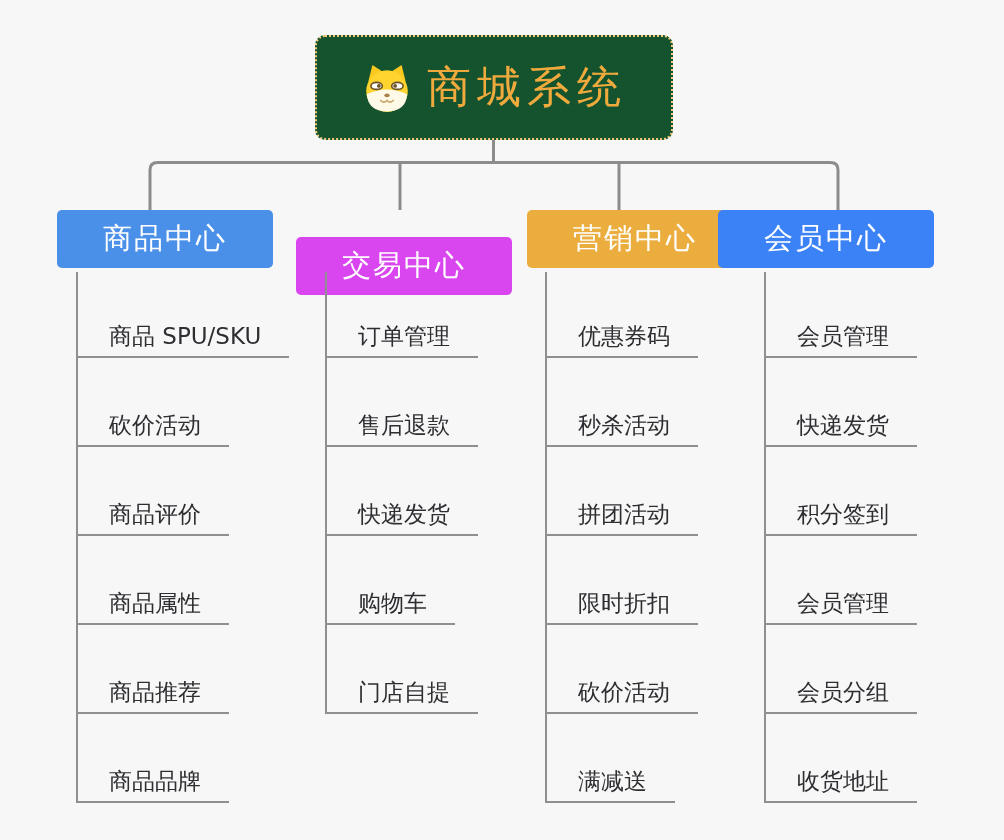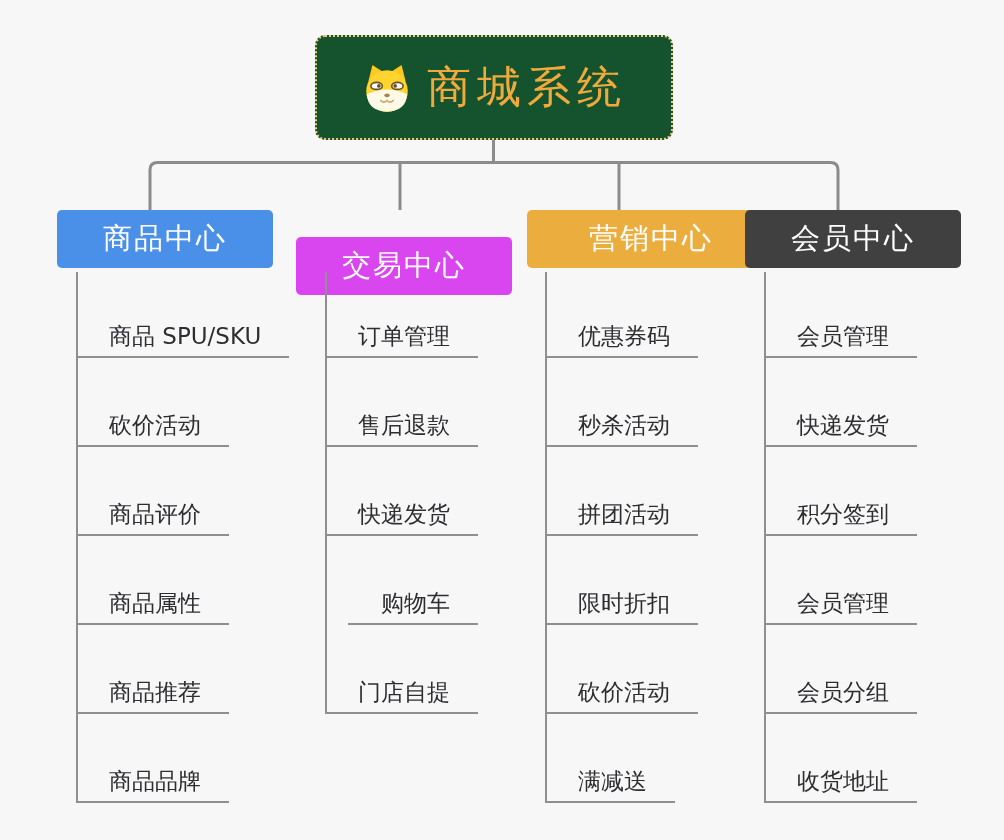--- a/index.html
+++ b/index.html
@@ -18,39 +18,39 @@
   .dog-icon{width:52px;height:50px;flex:0 0 auto;}
 
   
   .branch-node{
     position:absolute;top:210px;width:216px;height:58px;border-radius:5px;
     display:flex;align-items:center;justify-content:center;
     color:#FFFFFF;font-size:29px;letter-spacing:2px;white-space:nowrap;font-family:Liberation Serif, serif;
   }
   .branch-product{left:57px;background:#4A90E8;}
   .branch-trade{left:296px;background:#d946ef;margin-top:27px;}
-  .branch-marketing{left:527px;background:#EBAD3E;padding-left:16px;}
-  .branch-member{left:745px;background:#404040;text-align:center;}
+  .branch-marketing{left:527px;background:#EBAD3E;}
+  .branch-member{left:718px;background:#3b82f6;text-align:center;}
 
   
   .child-list{
     position:absolute;top:268px;margin:4px;padding:0;list-style:none;
     display:flex;flex-direction:column;align-items:flex-start;
   }
   .child-list::before{
     content:"";position:absolute;left:0;top:0;bottom:0;width:2px;background:#8F8F8F;
   }
   .child-item{
     height:89px;box-sizing:border-box;display:flex;align-items:flex-end;
     padding:0 28px 4px 33px;border-bottom:2px solid #8F8F8F;
     font-size:23px;color:#2E2E32;white-space:nowrap;
   }
   .child-item:first-child{height:86px;}
   .list-product{left:72px;}
-  .list-trade{left:321px;align-items:flex-end;}
+  .list-trade{left:321px;}
   .list-marketing{left:541px;}
   .list-member{left:760px;}
 </style>
 </head>
 <body>
 
 <div class="canvas">
 
   <svg class="connectors" width="1004" height="840">
     <g fill="none" stroke="#8C8C8C" stroke-width="3">

